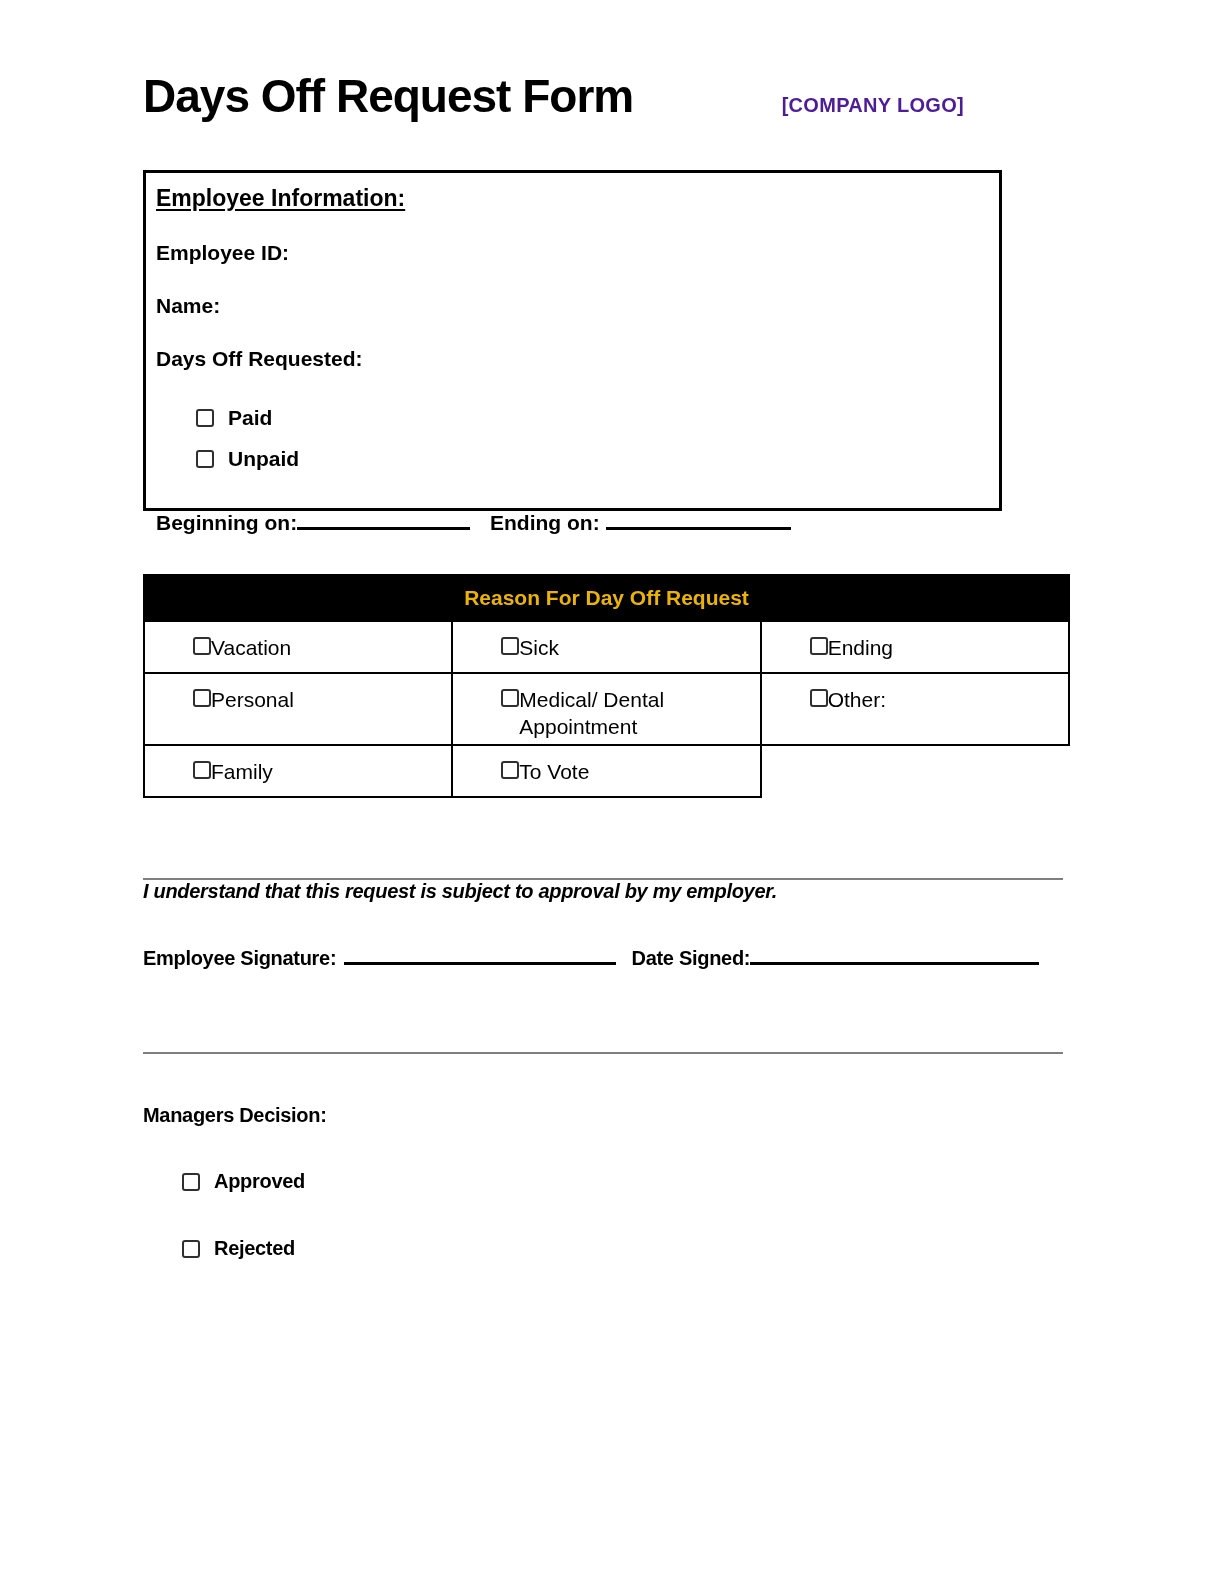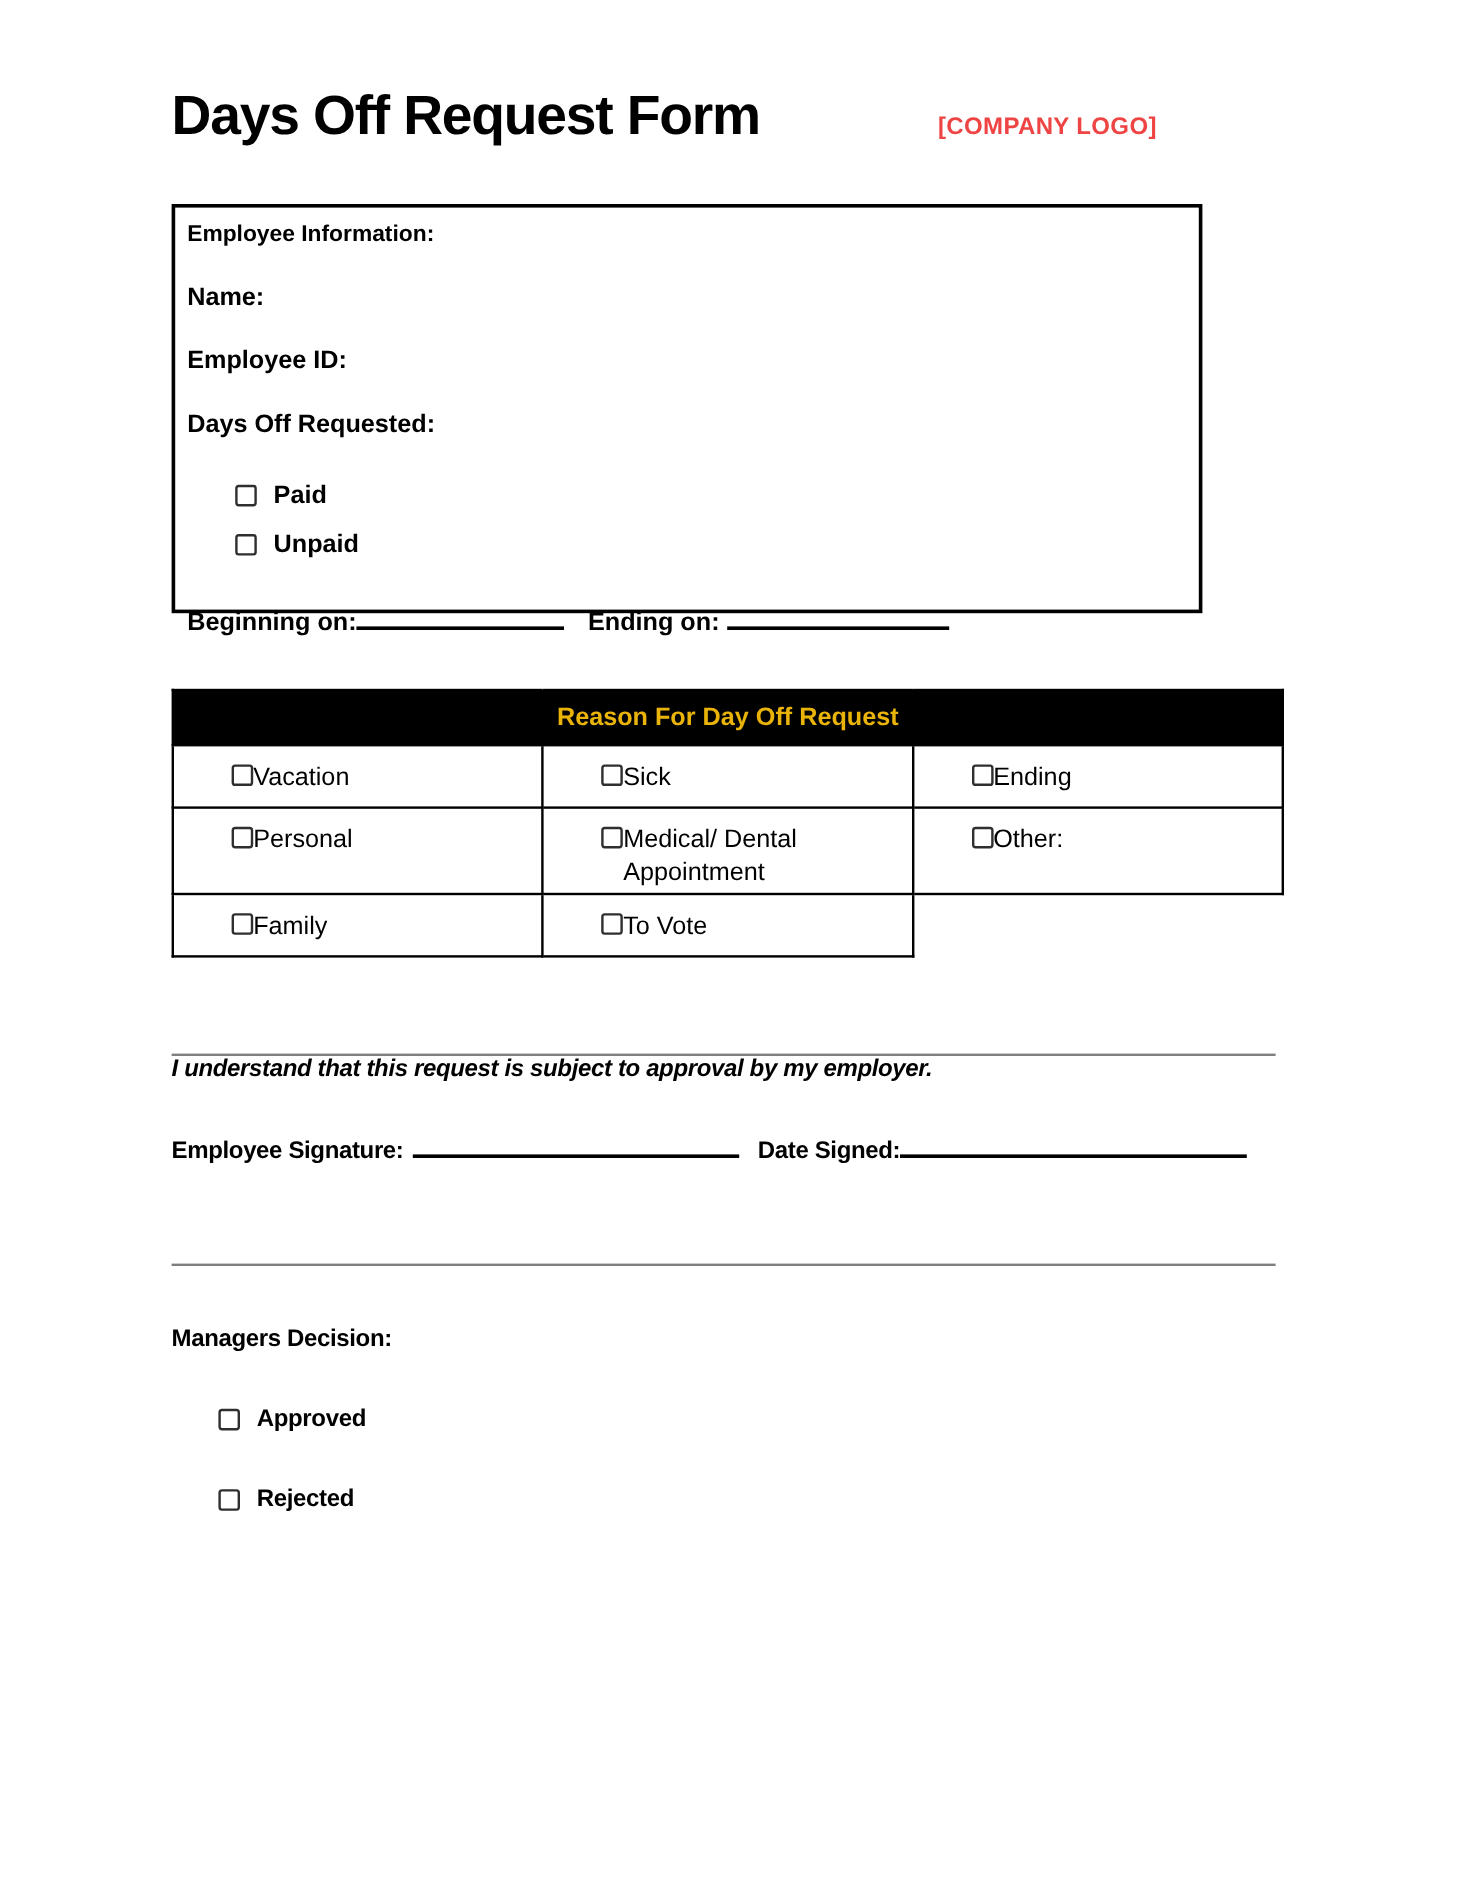--- a/index.html
+++ b/index.html
@@ -23,35 +23,36 @@
   }
   .doc-title {
     font-size: 46px;
     font-weight: bold;
     letter-spacing: -1px;
     line-height: 1.05;
   }
   .logo-placeholder {
     font-size: 20px;
     font-weight: bold;
-    color: #ef4444;
+    color: #4c1d95;
     letter-spacing: 0.3px;
     margin-right: 38px;
   }
 
   
   .employee-box {
     margin-top: 50px;
     border: 3px solid #000;
     height: 341px;
     padding: 12px 12px 0 10px;
   }
   .ei-heading {
-    font-size: 19px;
-    font-weight: bold;
+    font-size: 23px;
+    font-weight: bold;
+    text-decoration: underline;
     text-underline-offset: 3px;
   }
   .ei-field {
     margin-top: 29px;
     font-size: 21px;
     font-weight: bold;
   }
   .checkbox-row {
     display: flex;
     align-items: center;
@@ -168,22 +169,22 @@
 <div class="page">
 
   <div class="header-row">
     <div class="doc-title">Days Off Request Form</div>
     <div class="logo-placeholder">[COMPANY LOGO]</div>
   </div>
 
   <div class="employee-box">
     <div class="ei-heading">Employee Information:</div>
 
+    <div class="ei-field">Employee ID:</div>
     <div class="ei-field">Name:</div>
-    <div class="ei-field">Employee ID:</div>
     <div class="ei-field">Days Off Requested:</div>
 
     <div class="checkbox-row ei-pay first">
       <span class="checkbox"></span>
       <span class="cell-label">Paid</span>
     </div>
     <div class="checkbox-row ei-pay second">
       <span class="checkbox"></span>
       <span class="cell-label">Unpaid</span>
     </div>

